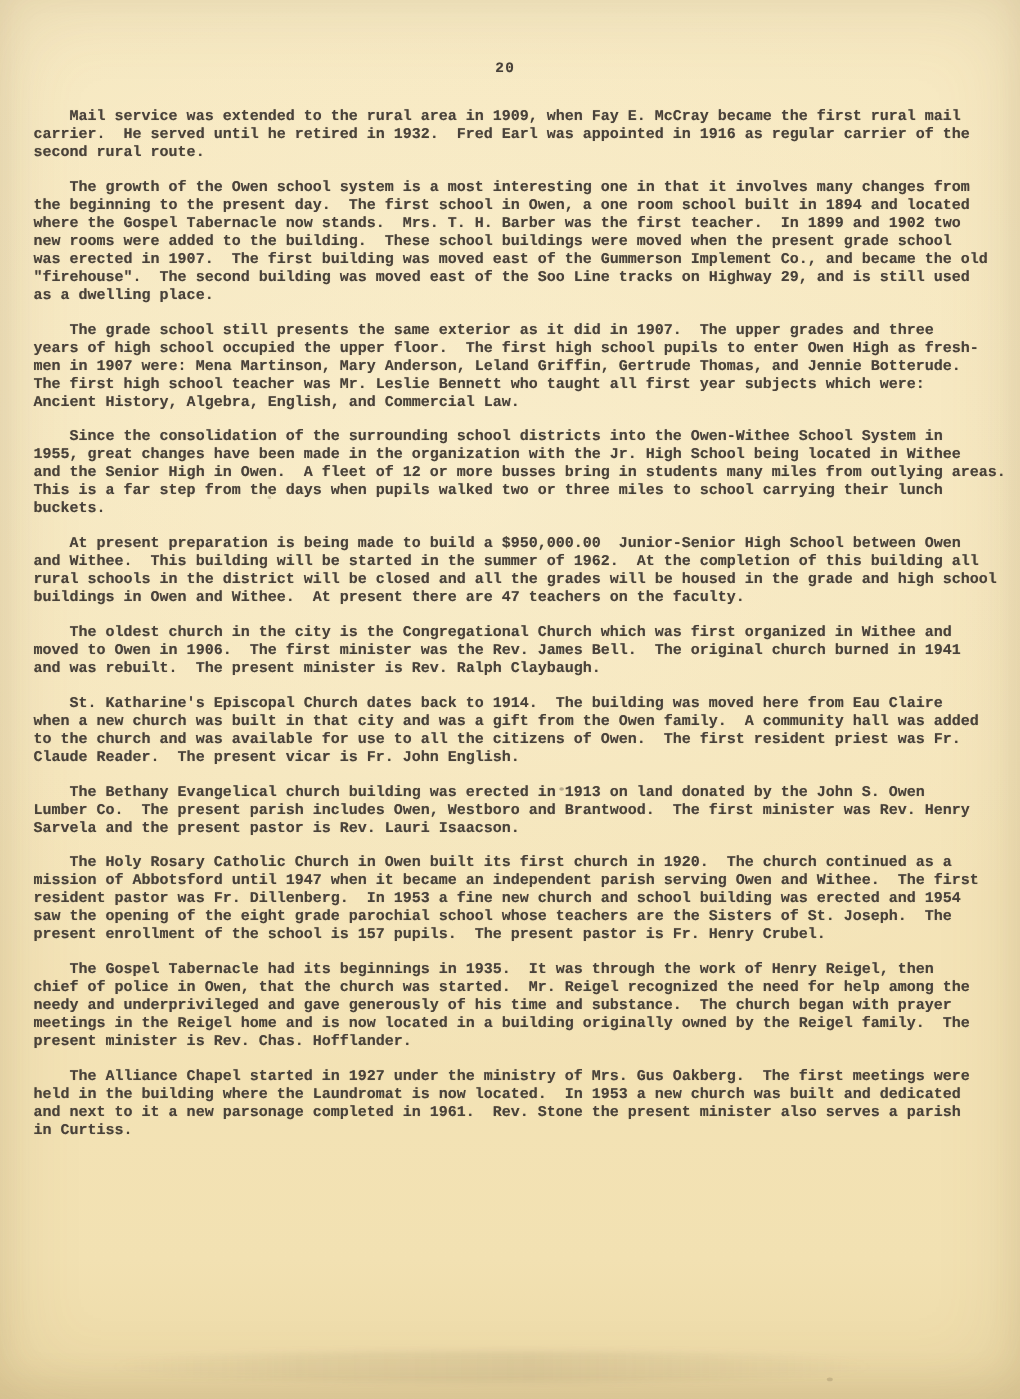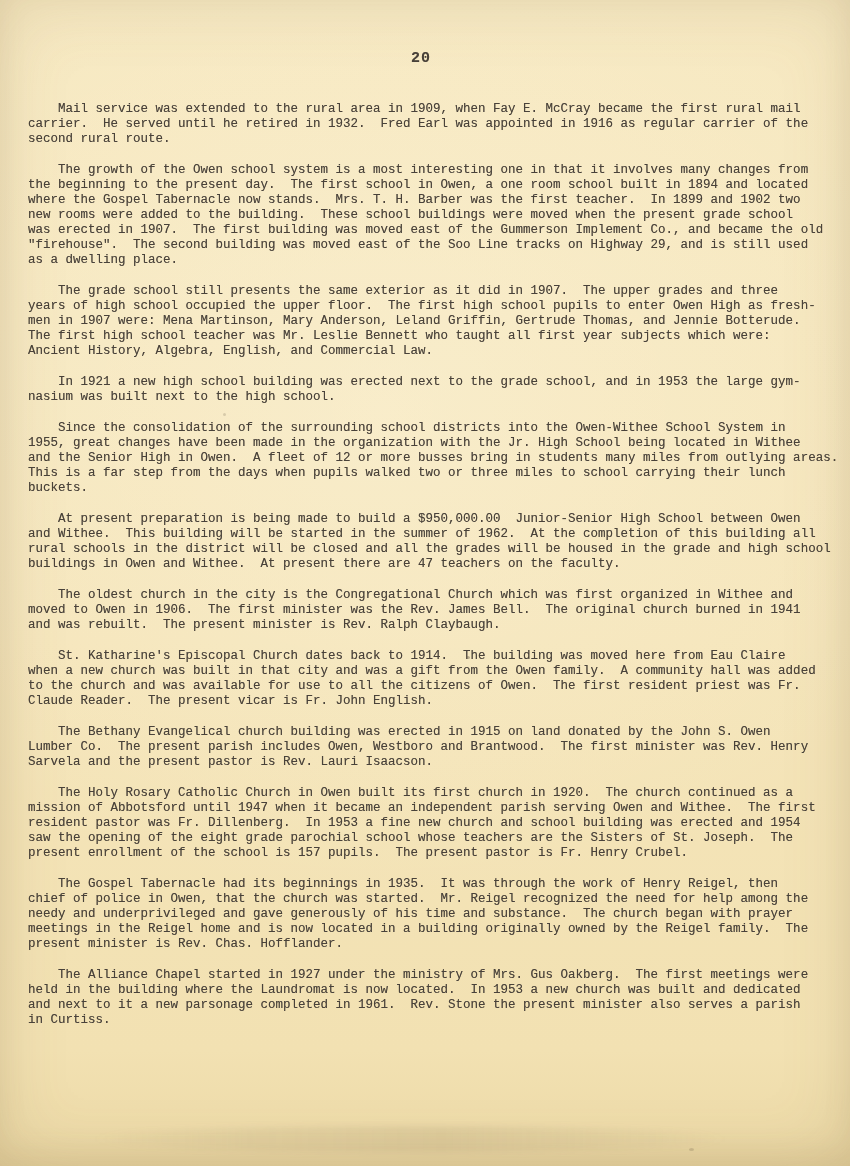--- a/index.html
+++ b/index.html
@@ -14,33 +14,33 @@
     overflow: hidden;
     background:
       radial-gradient(ellipse 900px 700px at 45% 35%, rgba(255,250,232,0.30), rgba(255,250,232,0) 70%),
       linear-gradient(180deg, #f7e9c2 0%, var(--paper, #f5e5ba) 55%, #f2e1b2 90%, #ecd9a6 100%);
     color: var(--ink, #49423a);
   }
   .pageno {
     position: absolute;
     top: 50px; left: 0; width: 842px;
     text-align: center;
-    font-size: 15px;
+    font-size: 12px;
     font-weight: bold;
     letter-spacing: 1px;
     text-shadow: 0 0 0.6px rgba(73,66,58,0.45);
   }
   .doc-body {
     position: absolute;
     left: 28px; top: 86px; width: 812px;
   }
   .para {
-    margin: 16px 0 14px 0;
+    margin: 4px 0 14px 0;
     font-size: 12.5px;
-    font-weight: normal;
+    font-weight: bold;
     line-height: 15px;
     white-space: pre;
     text-shadow: 0 0 0.6px rgba(73,66,58,0.50);
   }
   .vignette {
     position: absolute; left: 0; top: 0; right: 0; bottom: 0;
     pointer-events: none;
     box-shadow: inset 0 0 70px rgba(125,102,58,0.16), inset 0 -14px 28px rgba(125,102,58,0.10);
   }
   .smudge {
@@ -75,39 +75,37 @@
 where the Gospel Tabernacle now stands.  Mrs. T. H. Barber was the first teacher.  In 1899 and 1902 two
 new rooms were added to the building.  These school buildings were moved when the present grade school
 was erected in 1907.  The first building was moved east of the Gummerson Implement Co., and became the old
 "firehouse".  The second building was moved east of the Soo Line tracks on Highway 29, and is still used
 as a dwelling place.</p>
       <p class="para">    The grade school still presents the same exterior as it did in 1907.  The upper grades and three
 years of high school occupied the upper floor.  The first high school pupils to enter Owen High as fresh-
 men in 1907 were: Mena Martinson, Mary Anderson, Leland Griffin, Gertrude Thomas, and Jennie Botterude.
 The first high school teacher was Mr. Leslie Bennett who taught all first year subjects which were:
 Ancient History, Algebra, English, and Commercial Law.</p>
-      <p class="para">    In 1921 a new high school building was erected next to the grade school, and in 1953 the large gym-
-nasium was built next to the high school.</p>
       <p class="para">    Since the consolidation of the surrounding school districts into the Owen-Withee School System in
 1955, great changes have been made in the organization with the Jr. High School being located in Withee
 and the Senior High in Owen.  A fleet of 12 or more busses bring in students many miles from outlying areas.
 This is a far step from the days when pupils walked two or three miles to school carrying their lunch
 buckets.</p>
       <p class="para">    At present preparation is being made to build a $950,000.00  Junior-Senior High School between Owen
 and Withee.  This building will be started in the summer of 1962.  At the completion of this building all
 rural schools in the district will be closed and all the grades will be housed in the grade and high school
 buildings in Owen and Withee.  At present there are 47 teachers on the faculty.</p>
       <p class="para">    The oldest church in the city is the Congregational Church which was first organized in Withee and
 moved to Owen in 1906.  The first minister was the Rev. James Bell.  The original church burned in 1941
 and was rebuilt.  The present minister is Rev. Ralph Claybaugh.</p>
       <p class="para">    St. Katharine's Episcopal Church dates back to 1914.  The building was moved here from Eau Claire
 when a new church was built in that city and was a gift from the Owen family.  A community hall was added
 to the church and was available for use to all the citizens of Owen.  The first resident priest was Fr.
 Claude Reader.  The present vicar is Fr. John English.</p>
-      <p class="para">    The Bethany Evangelical church building was erected in 1915 on land donated by the John S. Owen
+      <p class="para">    The Bethany Evangelical church building was erected in 1913 on land donated by the John S. Owen
 Lumber Co.  The present parish includes Owen, Westboro and Brantwood.  The first minister was Rev. Henry
 Sarvela and the present pastor is Rev. Lauri Isaacson.</p>
       <p class="para">    The Holy Rosary Catholic Church in Owen built its first church in 1920.  The church continued as a
 mission of Abbotsford until 1947 when it became an independent parish serving Owen and Withee.  The first
 resident pastor was Fr. Dillenberg.  In 1953 a fine new church and school building was erected and 1954
 saw the opening of the eight grade parochial school whose teachers are the Sisters of St. Joseph.  The
 present enrollment of the school is 157 pupils.  The present pastor is Fr. Henry Crubel.</p>
       <p class="para">    The Gospel Tabernacle had its beginnings in 1935.  It was through the work of Henry Reigel, then
 chief of police in Owen, that the church was started.  Mr. Reigel recognized the need for help among the
 needy and underprivileged and gave generously of his time and substance.  The church began with prayer

